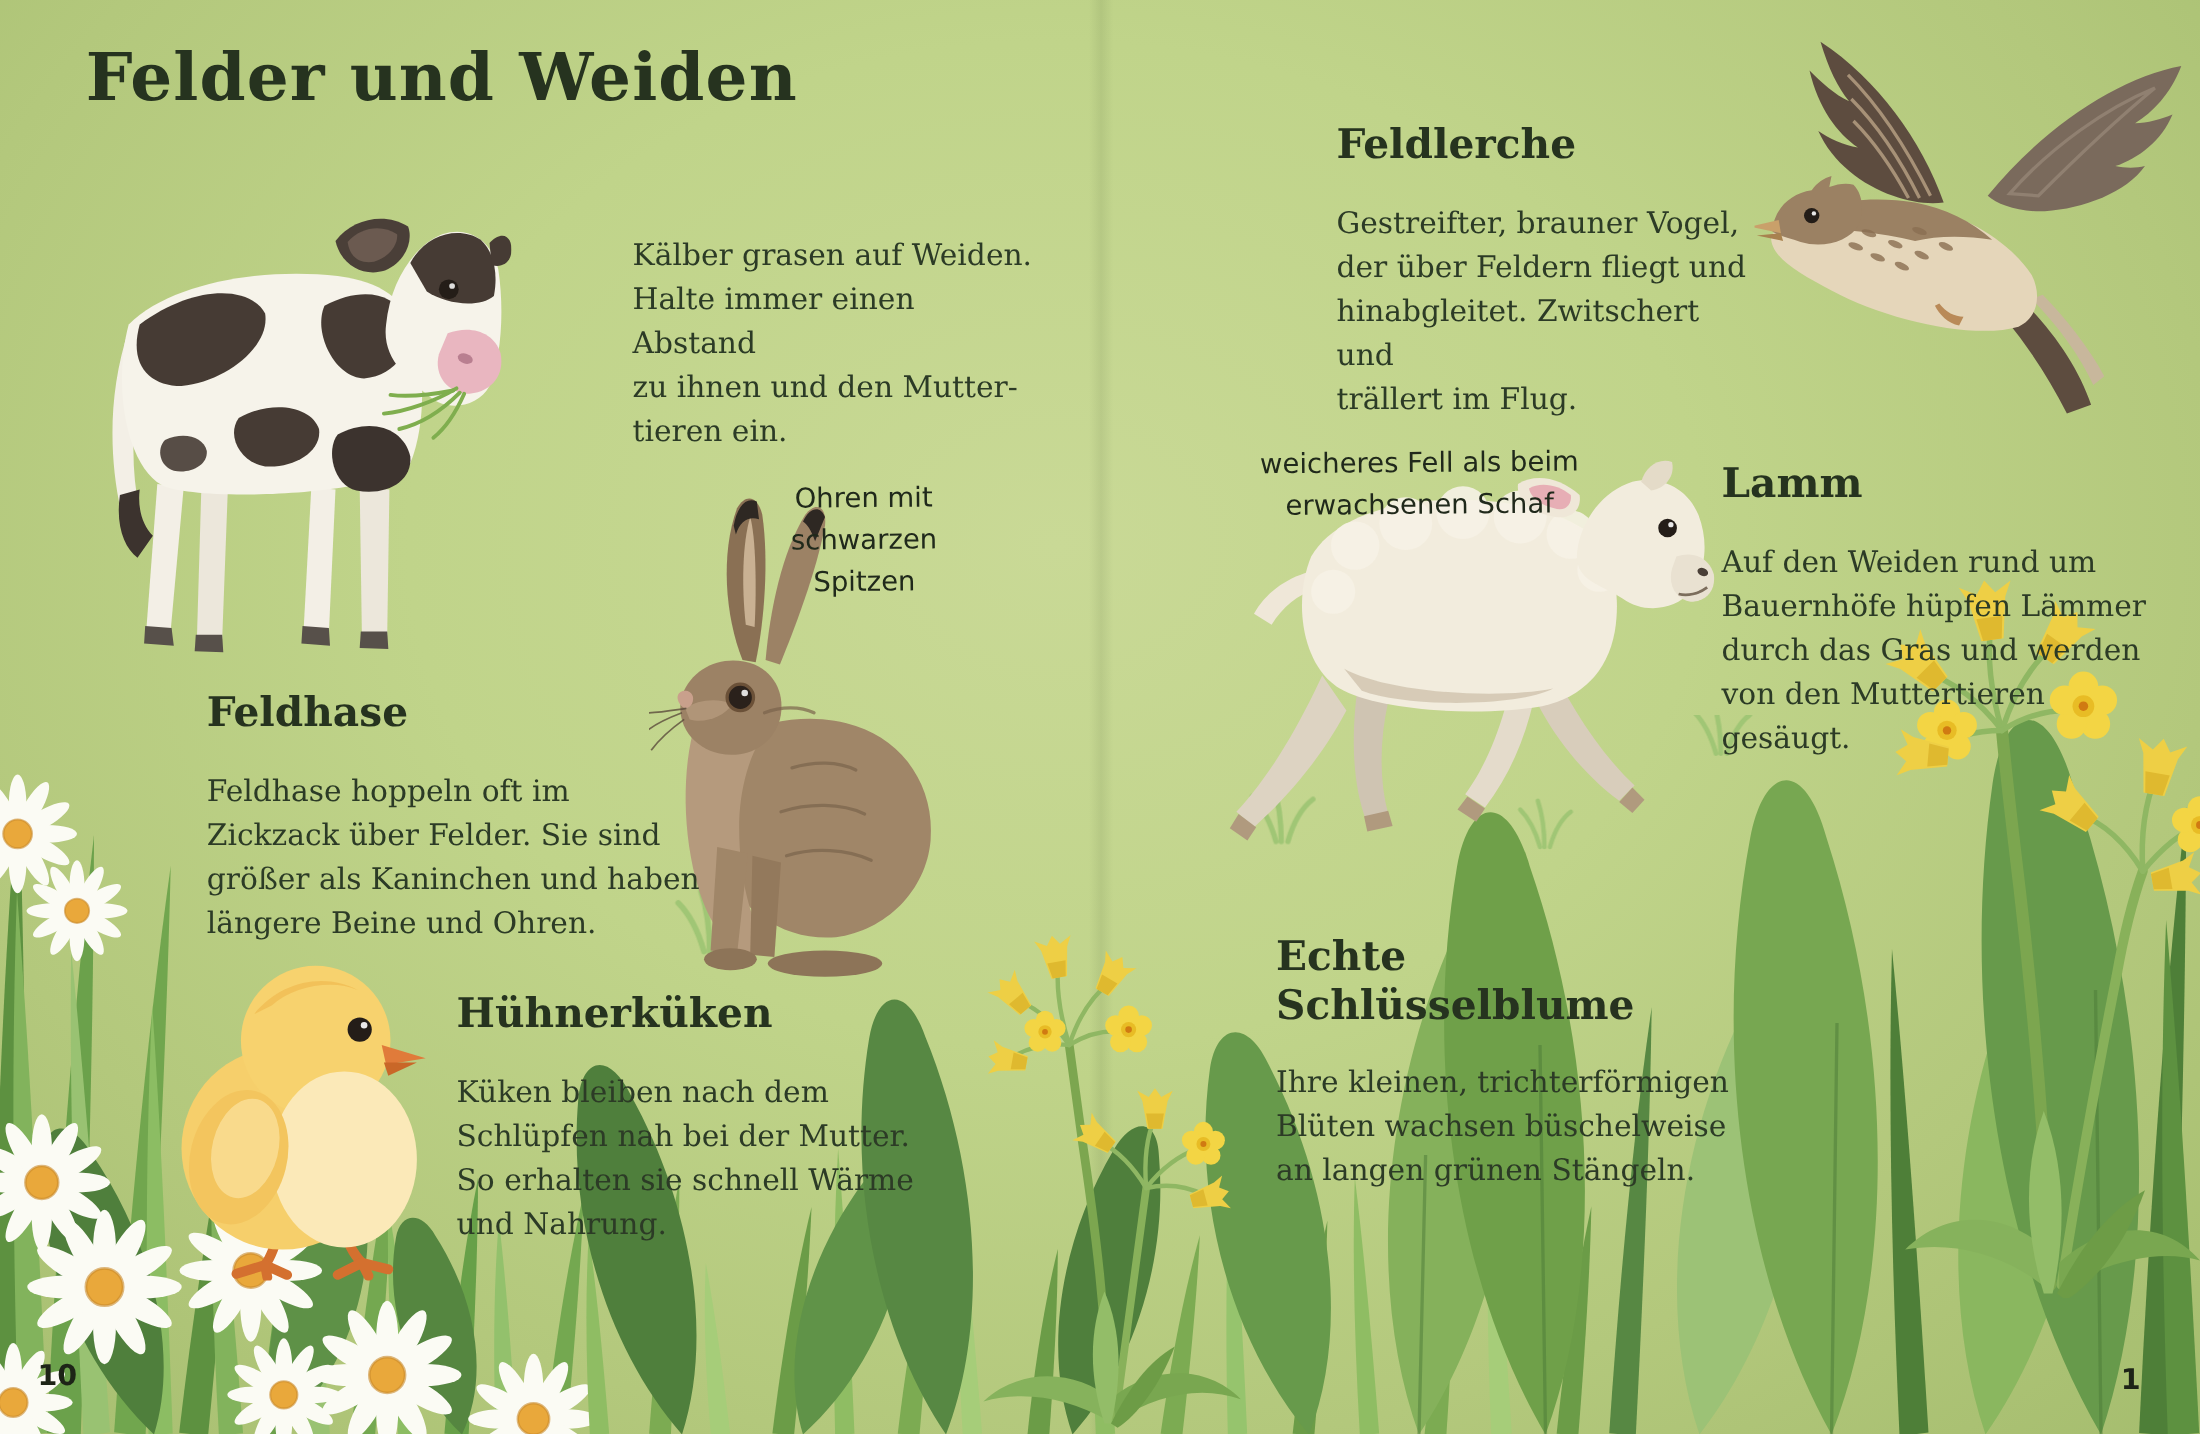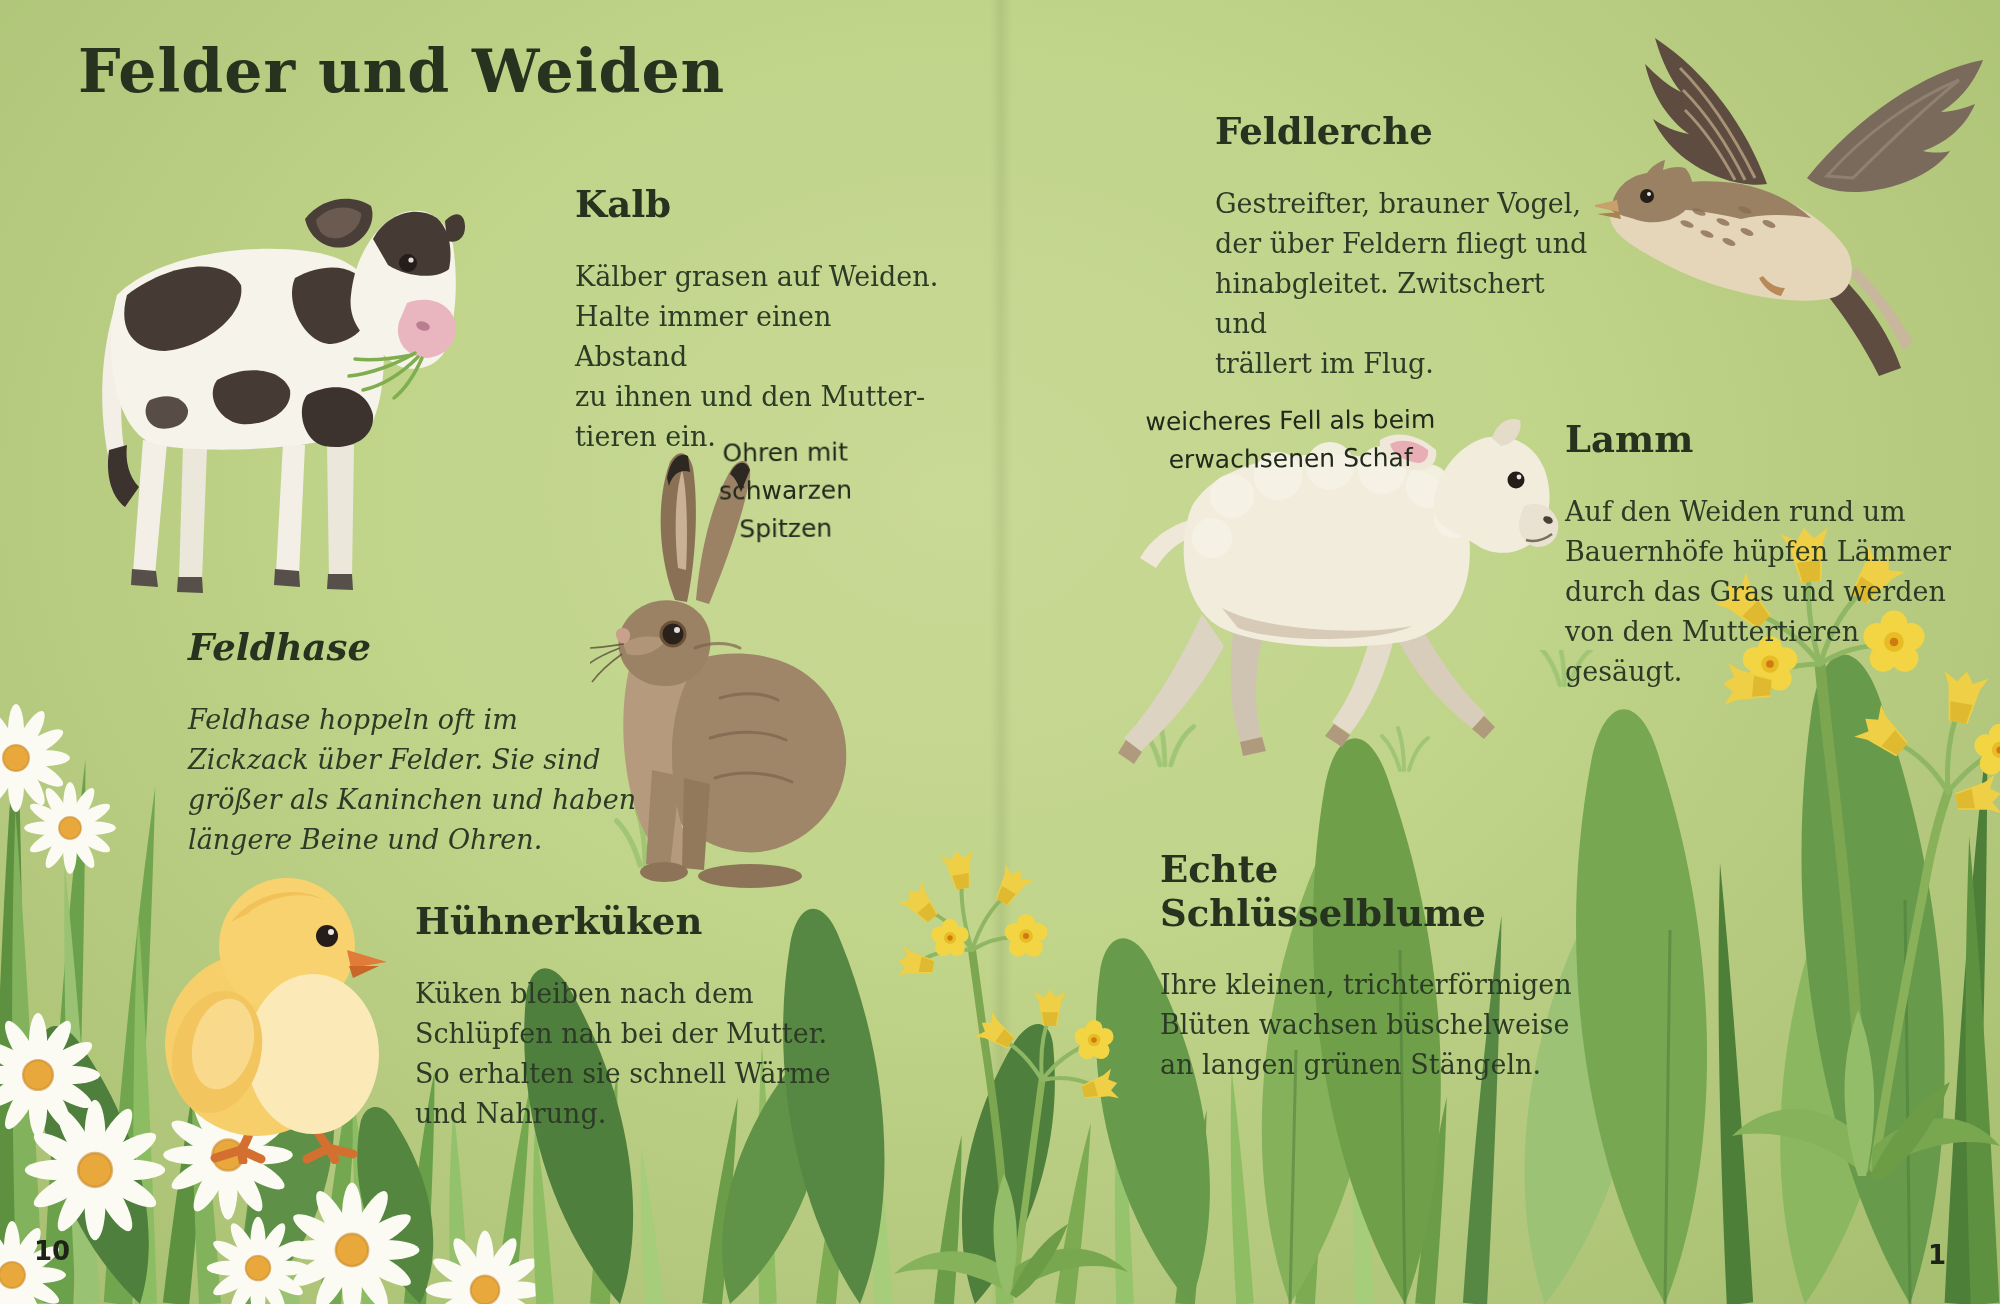--- a/index.html
+++ b/index.html
@@ -418,36 +418,35 @@
       <path d="M244,706 C290,676 338,668 372,678 C336,636 280,646 244,680 Z" fill="#79a750"></path>
       <path d="M230,708 C212,650 212,592 230,542 C250,594 250,654 238,708 Z" fill="#93bd68"></path>
       <path d="M242,708 C264,664 290,632 322,614 C304,664 276,698 250,714 Z" fill="#6d9c46"></path>
     </g>
   </svg>
   </div>
 
   <h1 class="title">Felder und Weiden</h1>
 
   <div class="entry" style="left:575px;top:183px;width:370px;">
-    <div class="entry-heading">Kalb</div>
     <div class="entry-body">Kälber grasen auf Weiden.
 Halte immer einen Abstand
 zu ihnen und den Mutter-
 tieren ein.</div>
   </div>
 
   <div class="entry" style="left:1215px;top:110px;width:390px;">
     <div class="entry-heading">Feldlerche</div>
     <div class="entry-body">Gestreifter, brauner Vogel,
 der über Feldern fliegt und
 hinabgleitet. Zwitschert und
 trällert im Flug.</div>
   </div>
 
-  <div class="entry" style="left:188px;top:626px;width:450px;font-style:italic;">
+  <div class="entry" style="left:188px;top:626px;width:450px;">
     <div class="entry-heading">Feldhase</div>
     <div class="entry-body">Feldhase hoppeln oft im
 Zickzack über Felder. Sie sind
 größer als Kaninchen und haben
 längere Beine und Ohren.</div>
   </div>
 
   <div class="entry" style="left:415px;top:900px;width:430px;">
     <div class="entry-heading">Hühnerküken</div>
     <div class="entry-body">Küken bleiben nach dem

